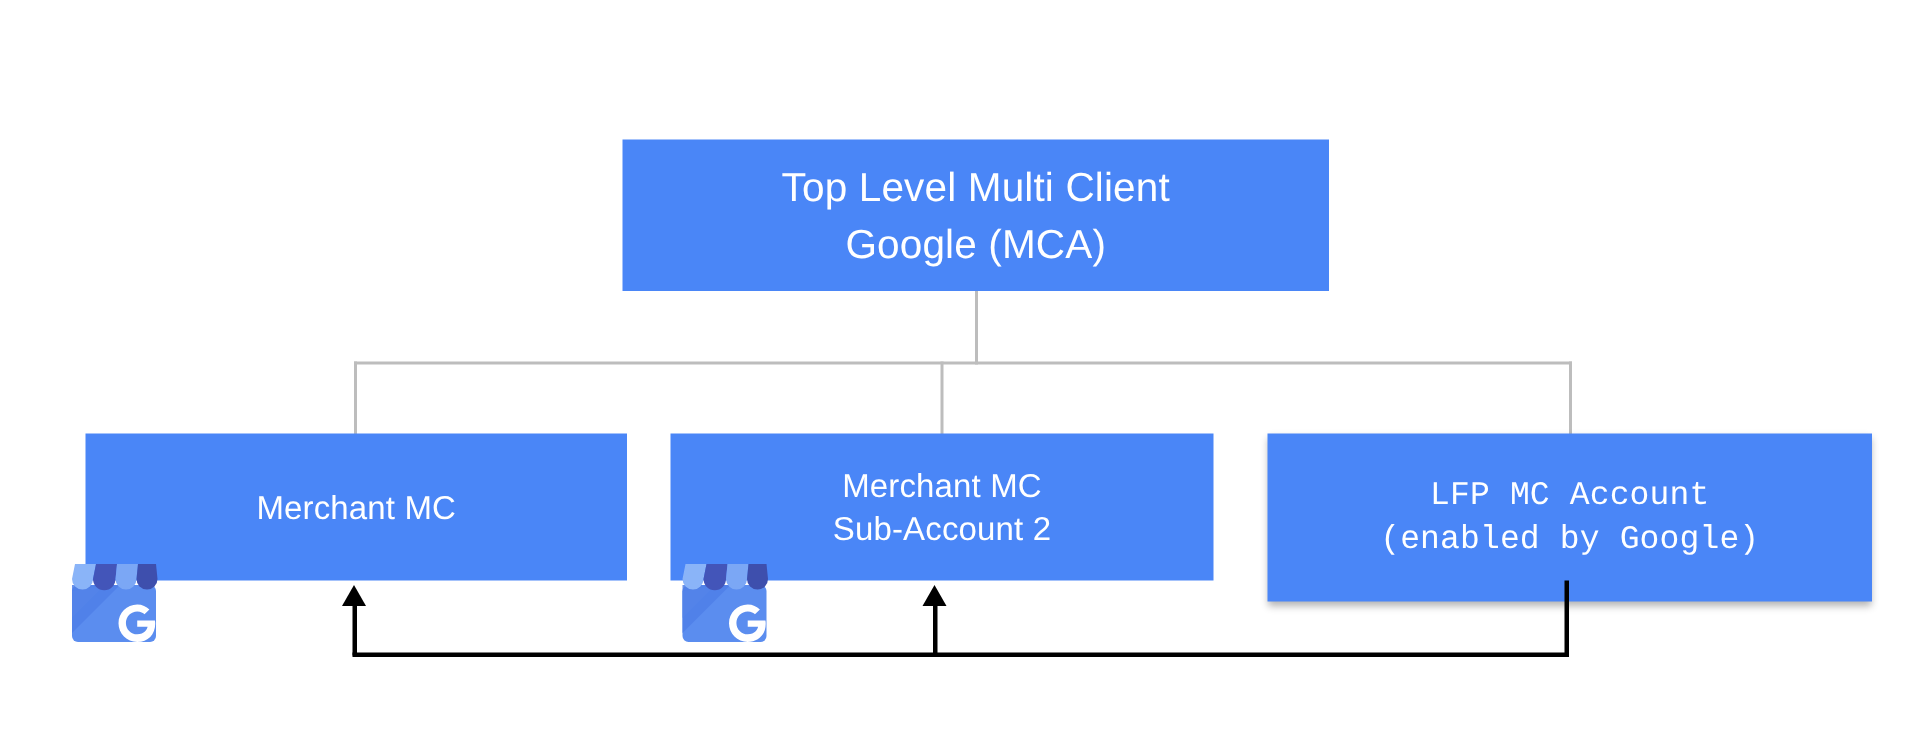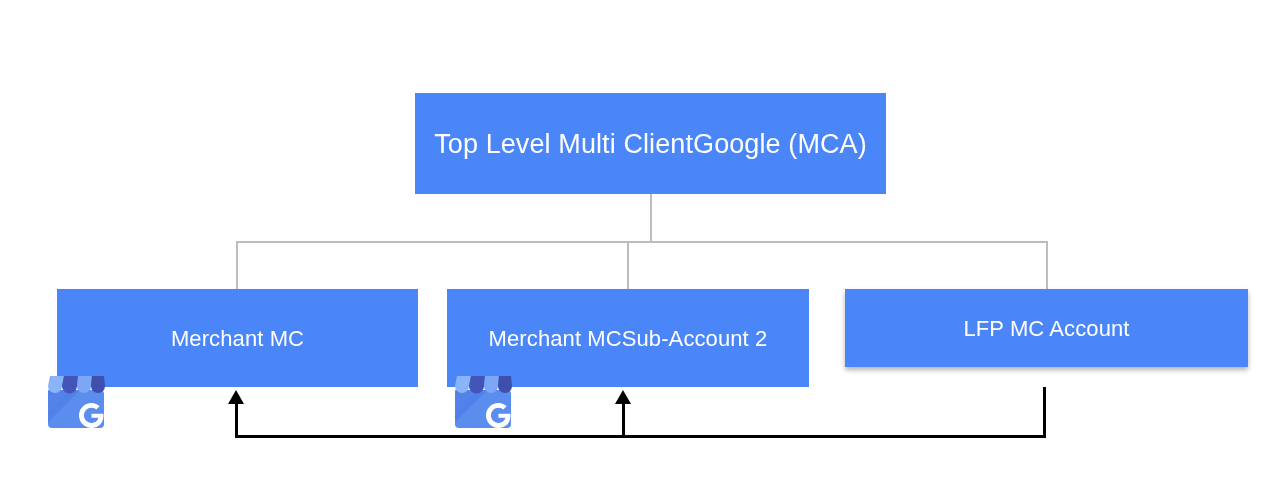--- a/index.html
+++ b/index.html
@@ -20,21 +20,21 @@
     overflow: hidden;
   }
 
   
   .node-box {
     position: absolute;
     box-sizing: border-box;
     background: #4a86f7;
     color: #ffffff;
     display: flex;
-    flex-direction: row;
+    flex-direction: column;
     align-items: center;
     justify-content: center;
     text-align: center;
     letter-spacing: 0.1px;
   }
   .node-box .line {
     display: block;
     white-space: nowrap;
   }
 
@@ -62,24 +62,25 @@
     width: 362px;
     height: 98px;
     font-size: 22px;
     line-height: 29px;
   }
 
   #node-lfp {
     left: 845px;
     top: 289px;
     width: 403px;
-    height: 78px;
+    height: 112px;
     font-size: 22px;
     line-height: 29px;
     box-shadow: 0 3px 5px rgba(0,0,0,0.30);
+    font-family: Liberation Mono, monospace;
   }
 
   
   .conn-gray {
     position: absolute;
     background: #bdbdbd;
   }
   #conn-trunk {          
     left: 650px;
     top: 194px;
@@ -180,20 +181,21 @@
     <span class="line">Merchant MC</span>
   </div>
 
   <div class="node-box" id="node-sub2">
     <span class="line">Merchant MC</span>
     <span class="line">Sub-Account 2</span>
   </div>
 
   <div class="node-box" id="node-lfp">
     <span class="line">LFP MC Account</span>
+    <span class="line">(enabled by Google)</span>
   </div>
 
   <div class="conn-black" id="fb-from-lfp"></div>
   <div class="conn-black" id="fb-bus"></div>
   <div class="conn-black" id="fb-riser-1"></div>
   <div class="conn-black" id="fb-riser-2"></div>
   <div class="fb-arrowhead" id="fb-arrow-1"></div>
   <div class="fb-arrowhead" id="fb-arrow-2"></div>
 
   <svg class="gmb-icon" id="gmb-icon-1" viewBox="0 0 72 72">

